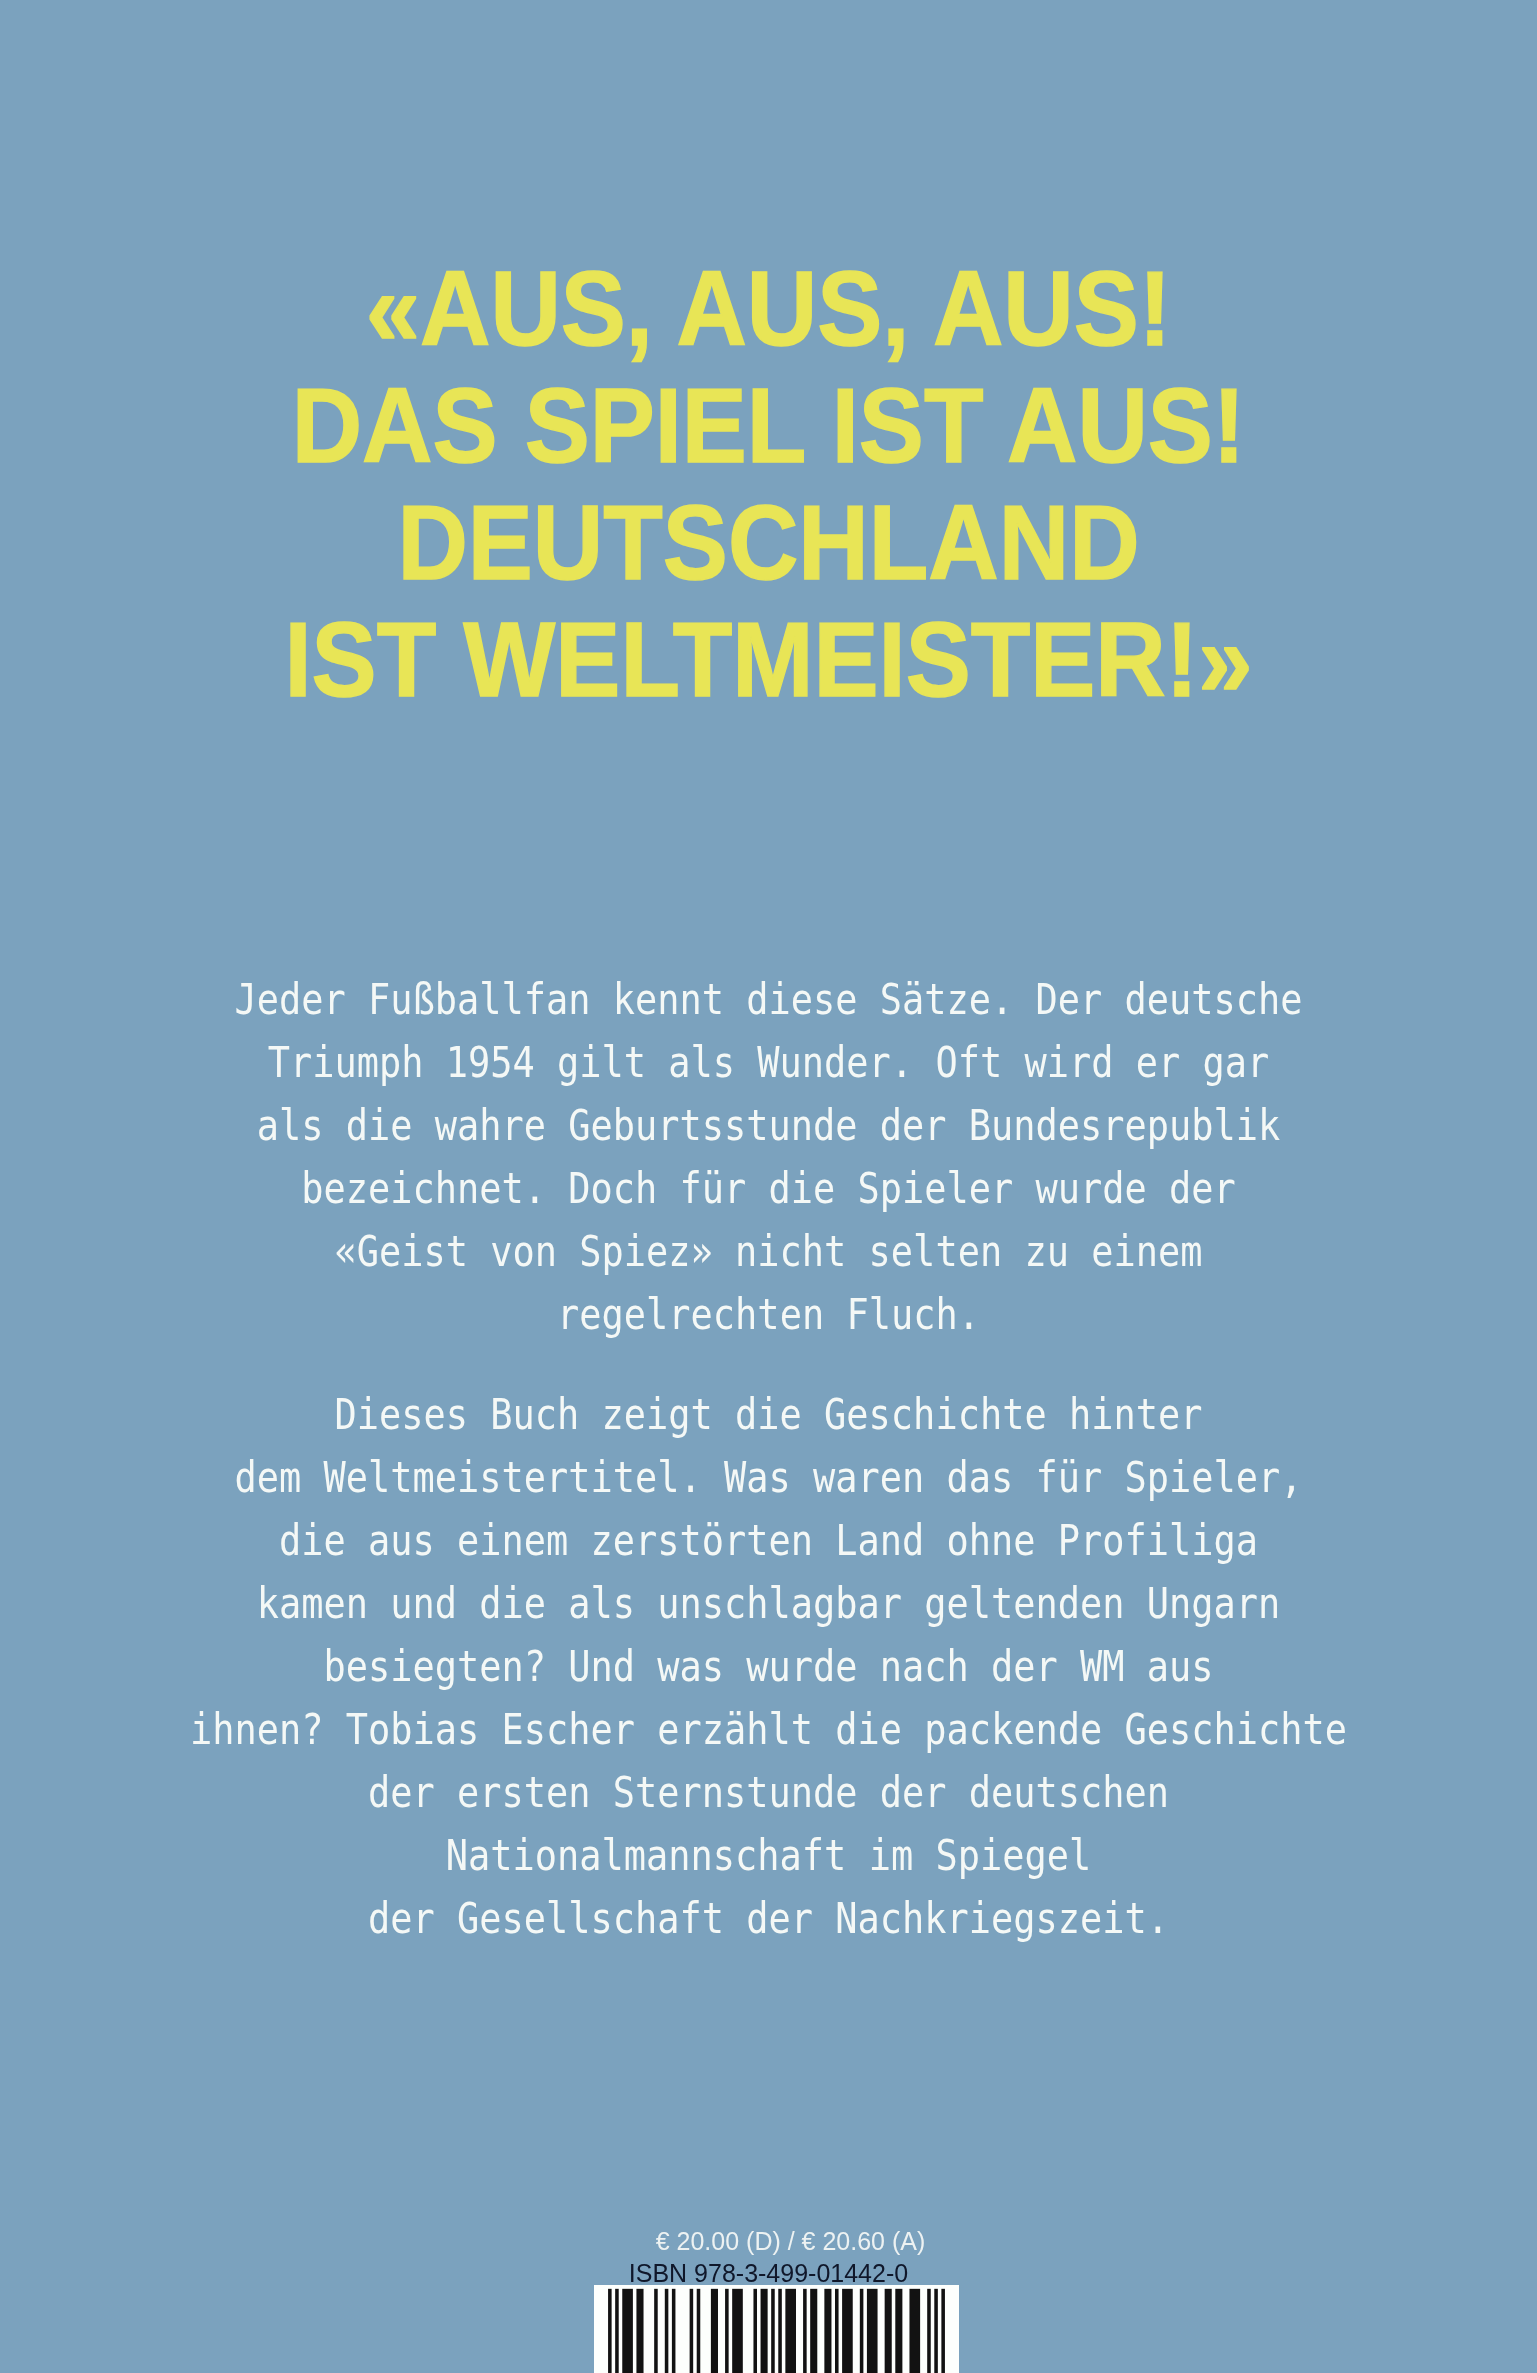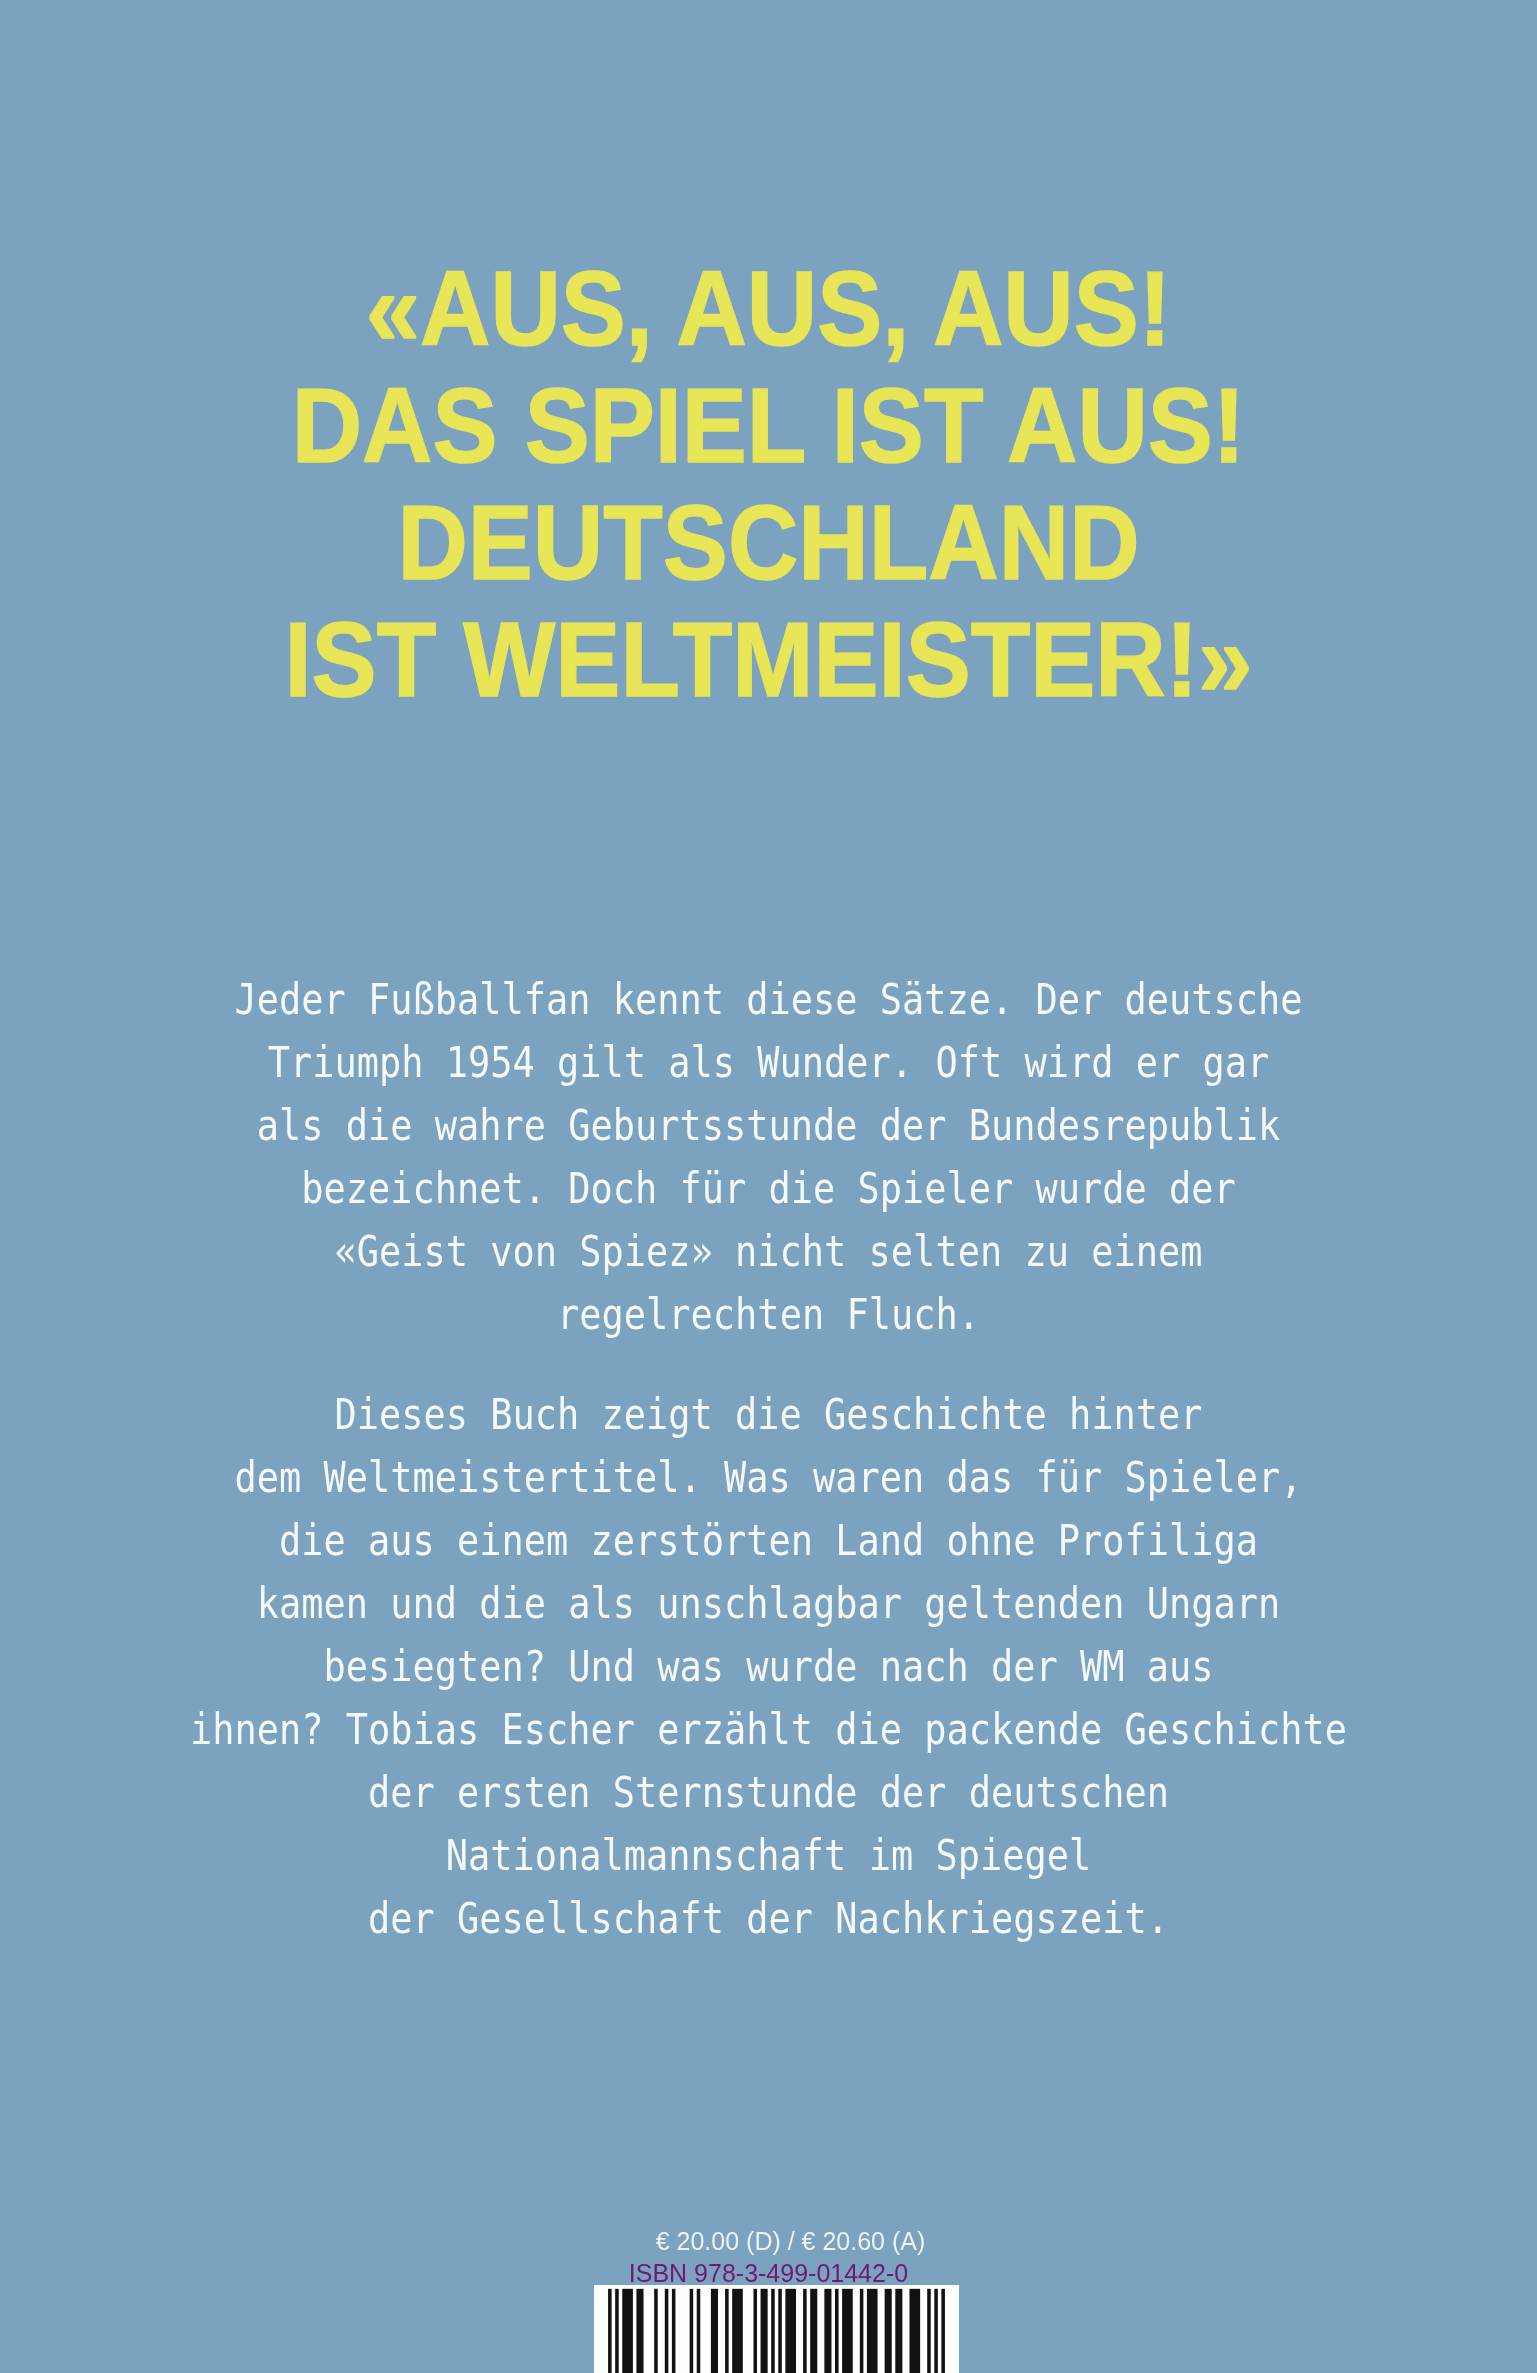--- a/index.html
+++ b/index.html
@@ -97,21 +97,21 @@
 die aus einem zerstörten Land ohne Profiliga
 kamen und die als unschlagbar geltenden Ungarn
 besiegten? Und was wurde nach der WM aus
 ihnen? Tobias Escher erzählt die packende Geschichte
 der ersten Sternstunde der deutschen
 Nationalmannschaft im Spiegel
 der Gesellschaft der Nachkriegszeit.</div>
 
   <div class="footer-line price-line" style="color: rgb(237, 242, 242); margin-left: 22px;">€ 20.00 (D) / € 20.60 (A)</div>
 
-  <div class="footer-line isbn-line" style="color: #701a75;">ISBN 978-3-499-01442-0</div>
+  <div class="footer-line isbn-line" style="color: #0f172a;">ISBN 978-3-499-01442-0</div>
 
   <div class="barcode-box" style="background: rgb(253, 255, 253);">
       <svg width="365" height="89" viewBox="0 0 380 93">
         <rect x="14.00" y="4" width="3.71" height="89" fill="#121212"></rect>
         <rect x="21.41" y="4" width="3.71" height="89" fill="#121212"></rect>
         <rect x="28.82" y="4" width="11.12" height="89" fill="#121212"></rect>
         <rect x="43.64" y="4" width="7.41" height="89" fill="#121212"></rect>
         <rect x="62.17" y="4" width="3.71" height="89" fill="#121212"></rect>
         <rect x="73.28" y="4" width="3.71" height="89" fill="#121212"></rect>
         <rect x="80.69" y="4" width="3.71" height="89" fill="#121212"></rect>

